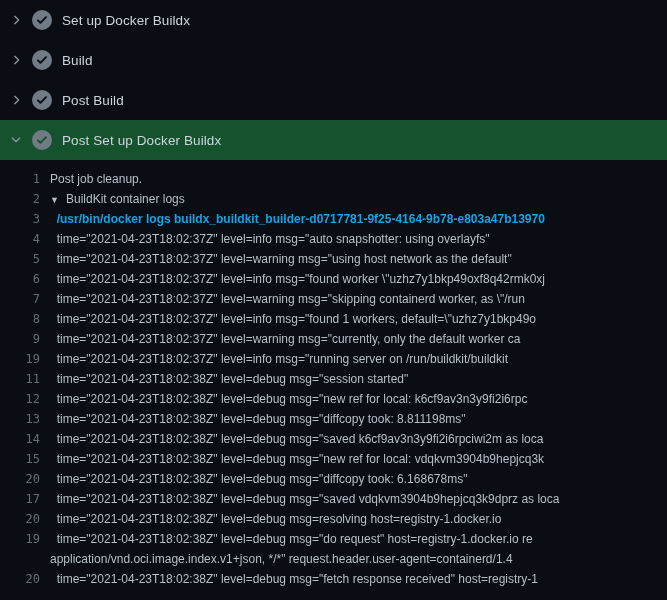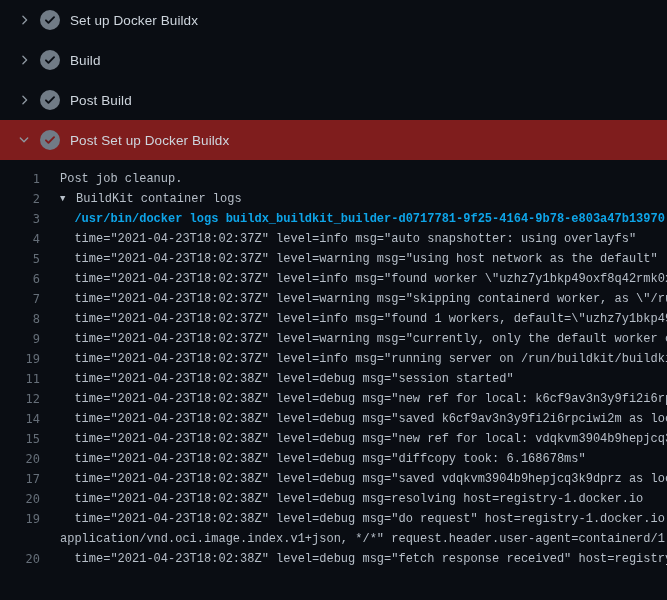--- a/index.html
+++ b/index.html
@@ -8,24 +8,24 @@
     background: #0a0d13;
     font-family: "Liberation Sans", sans-serif;
   }
   .viewport { position: relative; width: 667px; height: 600px; overflow: hidden; }
 
   
   .step-row {
     height: 40px;
     display: flex;
     align-items: center;
-    padding-left: 16px;
+    padding-left: 8px;
     cursor: pointer;
   }
-  .step-row.expanded { background: #7f1d1d; }
+  .step-row.expanded { background: #14532d; }
   .chev {
     width: 16px; height: 16px; flex: 0 0 16px;
     display: flex; align-items: center; justify-content: center;
     color: #8f98a1;
   }
   .chev svg { display: block; }
   .check {
     width: 20px; height: 20px; flex: 0 0 20px;
     margin-left: 8px; margin-right: 10px;
   }
@@ -42,24 +42,24 @@
   .log-num {
     flex: 0 0 40px; width: 40px;
     text-align: right;
     color: #656e78;
     font-family: "DejaVu Sans Mono", monospace;
     font-size: 12px; line-height: 20px;
     cursor: pointer;
     user-select: none;
   }
   .log-text {
-    margin-left: 20px;
+    margin-left: 10px;
     white-space: pre;
     color: #b7bfc9;
-    font-family: Liberation Mono, monospace;
+    font-family: Liberation Sans, sans-serif;
     font-size: 12px; line-height: 20px;
     flex: 1 1 auto;
     overflow: hidden;
   }
   .log-row.command .log-text { color: #0ea5e9; font-weight: bold; }
   .caret {
     display: inline-block;
     width: 16px;
     font-size: 9px;
     vertical-align: middle;
@@ -183,20 +183,24 @@
   <div class="log-row plain">
     <span class="log-num">11</span>
     <span class="log-text">  time="2021-04-23T18:02:38Z" level=debug msg="session started"</span>
   </div>
 
   <div class="log-row plain">
     <span class="log-num">12</span>
     <span class="log-text">  time="2021-04-23T18:02:38Z" level=debug msg="new ref for local: k6cf9av3n3y9fi2i6rpc</span>
   </div>
 
+  <div class="log-row plain">
+    <span class="log-num">13</span>
+    <span class="log-text">  time="2021-04-23T18:02:38Z" level=debug msg="diffcopy took: 8.811198ms"</span>
+  </div>
 
   <div class="log-row plain">
     <span class="log-num">14</span>
     <span class="log-text">  time="2021-04-23T18:02:38Z" level=debug msg="saved k6cf9av3n3y9fi2i6rpciwi2m as loca</span>
   </div>
 
   <div class="log-row plain">
     <span class="log-num">15</span>
     <span class="log-text">  time="2021-04-23T18:02:38Z" level=debug msg="new ref for local: vdqkvm3904b9hepjcq3k</span>
   </div>

